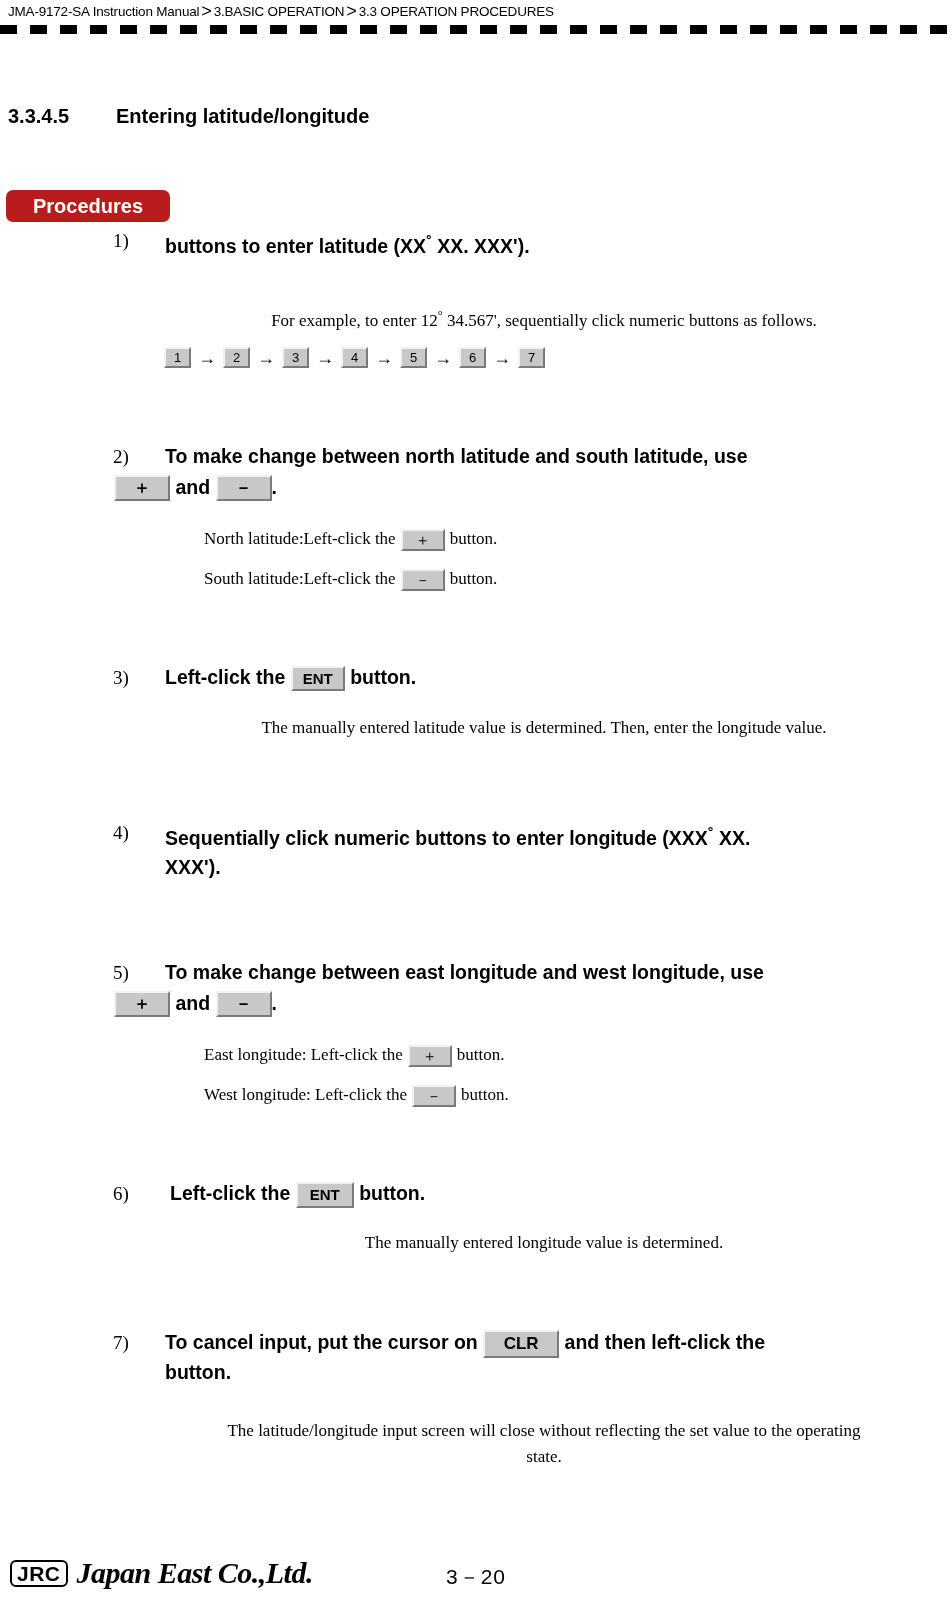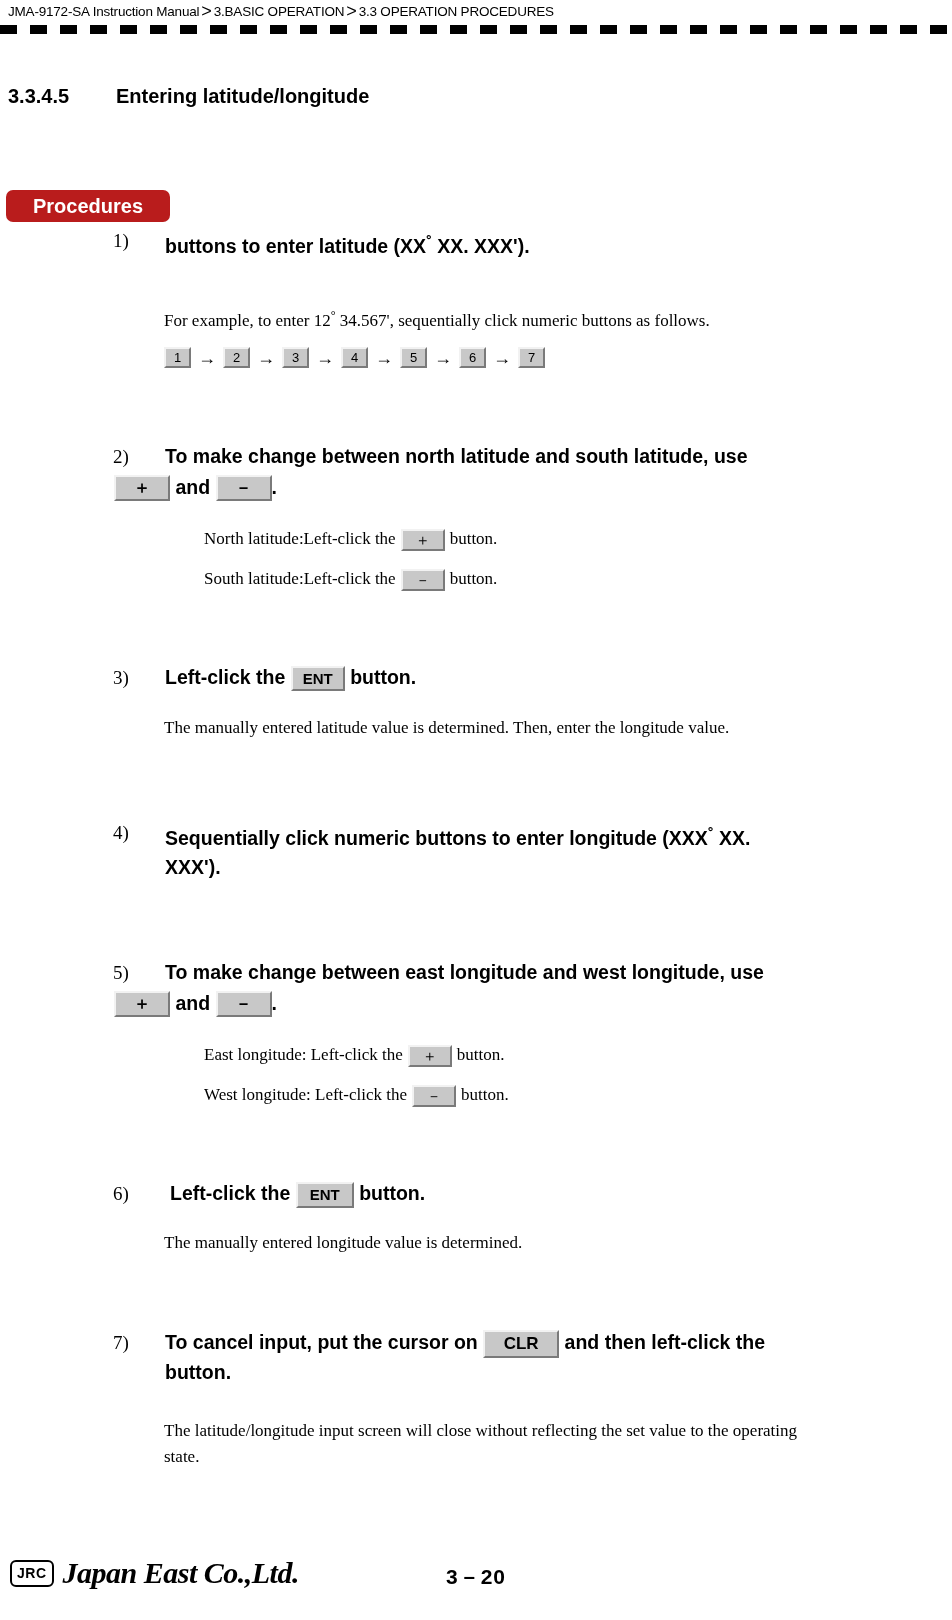--- a/index.html
+++ b/index.html
@@ -53,21 +53,21 @@
   
   .sec-title {
     position: absolute;
     top: 85px;
     left: 8px;
     font-family: "Liberation Sans", sans-serif;
     font-weight: bold;
     font-size: 20px;
     white-space: nowrap;
   }
-  .sec-title .num { display: inline-block; width: 108px; }
+  .sec-title .num { display: inline-block; width: 108px; margin-top: 20px; }
 
   
   .proc-badge {
     position: absolute;
     top: 190px;
     left: 6px;
     width: 164px;
     height: 32px;
     background: #b91c1c;
     border-radius: 7px;
@@ -102,20 +102,21 @@
     font-size: 19.5px;
     line-height: 29px;
   }
   .step-body {
     position: absolute;
     left: 164px;
     width: 760px;
     font-family: "Liberation Serif", serif;
     font-size: 17px;
     line-height: 26px;
+    text-align: center;
   }
 
   .sup-deg { font-size: 0.72em; vertical-align: super; }
 
   
   .key {
     display: inline-block;
     background: #c8c8c8;
     border-top: 2px solid #f2f2f2;
     border-left: 2px solid #f2f2f2;
@@ -199,21 +200,21 @@
     left: 10px;
     top: 1556px;
     display: flex;
     align-items: center;
   }
   .jrc-box {
     border: 2px solid #000000;
     border-radius: 6px;
     font-family: "Liberation Sans", sans-serif;
     font-weight: bold;
-    font-size: 14px;
+    font-size: 21px;
     line-height: 21px;
     padding: 1px 5px 1px 5px;
     letter-spacing: 0.5px;
   }
   .jrc-name {
     font-family: "Liberation Serif", serif;
     font-style: italic;
     font-weight: bold;
     font-size: 30px;
     margin-left: 9px;
@@ -222,21 +223,20 @@
   }
   .page-no {
     position: absolute;
     top: 1563px;
     left: 0;
     width: 952px;
     text-align: center;
     font-family: "Liberation Sans", sans-serif;
     font-size: 21px;
     letter-spacing: 1px;
-    font-weight: bold;
   }
 </style>
 </head>
 <body>
 
 <div class="breadcrumb"><span>JMA-9172-SA Instruction Manual</span><span class="crumb-sep">&gt;</span><span>3.BASIC OPERATION</span><span class="crumb-sep">&gt;</span><span>3.3  OPERATION PROCEDURES</span></div>
 
 <div class="header-rule"></div>
 
 <div class="sec-title"><span class="num">3.3.4.5</span><span>Entering latitude/longitude</span></div>

